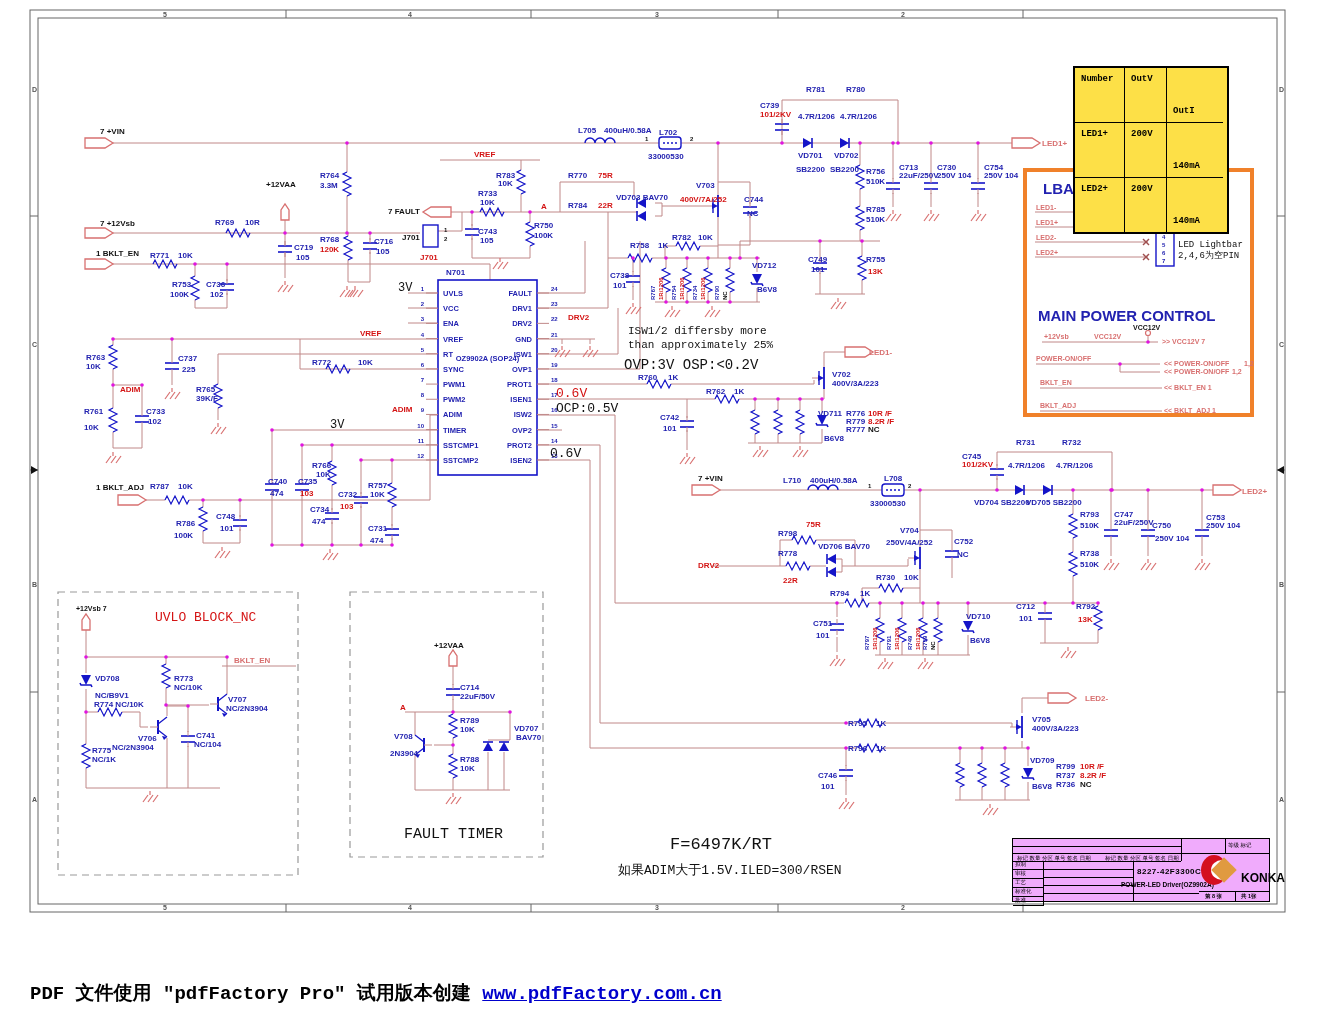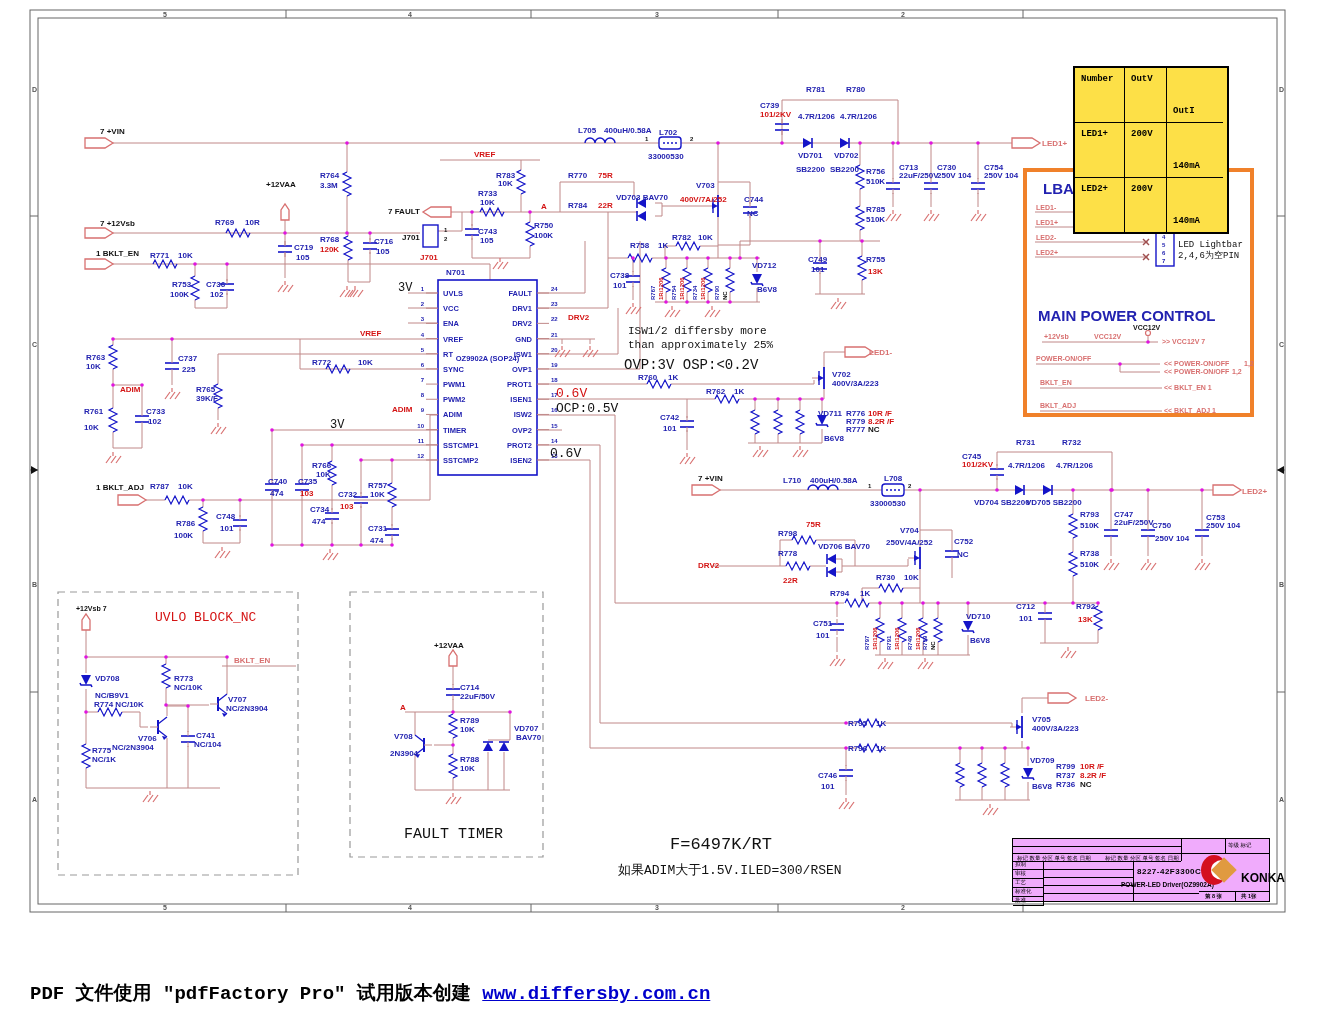--- a/index.html
+++ b/index.html
@@ -1225,16 +1225,16 @@
         <div class="diam"></div>
     </div>
     <div class="abs" id="tb-brand" style="left:228px;top:32px;">KONKA</div>
     <div class="tb-line" style="left:186px;top:52px;width:70px;height:.5px"></div>
     <div class="tb-line" style="left:222px;top:52px;width:.5px;height:10px"></div>
     <div class="abs" style="left:192px;top:54px;font-weight:bold;">第 8 张</div>
     <div class="abs" style="left:228px;top:54px;font-weight:bold;">共 1张</div>
   </div>
 
   <div id="notice">
-    <span>PDF 文件使用 "pdfFactory Pro" 试用版本创建 </span><a href="#">www.differsby.com.cn</a>
+    <span>PDF 文件使用 "pdfFactory Pro" 试用版本创建 </span><a href="#">www.pdfFactory.com.cn</a>
   </div>
 
 </div>
 
 </body></html>

